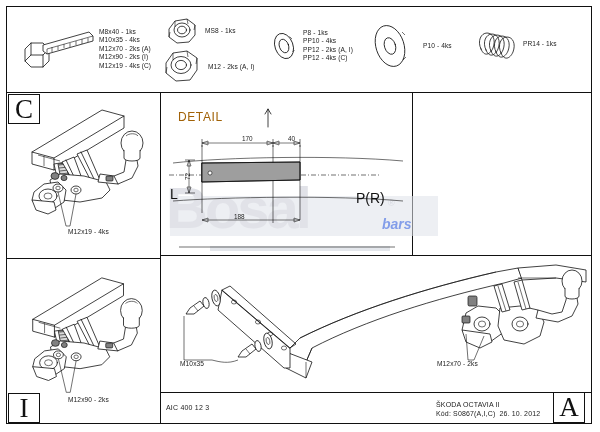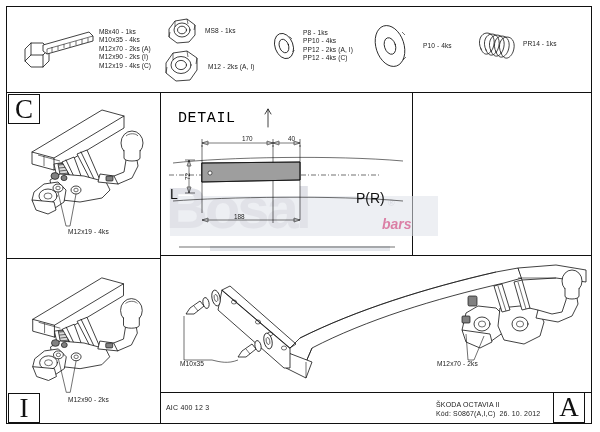--- a/index.html
+++ b/index.html
@@ -28,38 +28,38 @@
   .part-txt{font-size:6.6px;line-height:8.4px;white-space:pre;color:#1b1b1b;
             font-family:"Liberation Sans",sans-serif;letter-spacing:.1px;}
 
   
   .lbl{position:absolute;font-size:6.6px;color:#1b1b1b;white-space:nowrap;
        font-family:"Liberation Sans",sans-serif;letter-spacing:.1px;}
   .dimtxt{position:absolute;font-size:6.4px;color:#222;white-space:nowrap;
        font-family:"Liberation Sans",sans-serif;}
 
   
-  .detail-title{position:absolute;font-size:15px;letter-spacing:.6px;color:#000000;
-                font-family:Liberation Mono, monospace;}
+  .detail-title{position:absolute;font-size:12px;letter-spacing:.6px;color:#a16207;
+                font-family:Liberation Sans, sans-serif;}
   .big-lt{position:absolute;font-size:14px;color:#111;font-family:"Liberation Sans",sans-serif;}
 
   
   .tb{position:absolute;font-size:7px;line-height:9px;color:#1b1b1b;white-space:pre;
       font-family:"Liberation Sans",sans-serif;letter-spacing:.15px;}
   .tb-num{position:absolute;font-size:7px;color:#1b1b1b;white-space:nowrap;
       font-family:"Liberation Sans",sans-serif;letter-spacing:.2px;}
 
   
   .wm{position:absolute;left:170px;top:168px;width:268px;height:80px;z-index:1;
       pointer-events:none;opacity:.55;}
   .wm-band{position:absolute;left:0;top:28px;width:268px;height:40px;background:#dfe2ea;}
   .wm-txt{position:absolute;left:-4px;top:6px;font-size:58px;font-weight:bold;
           color:#c9ccd6;font-family:"Liberation Sans",sans-serif;letter-spacing:-3px;}
   .wm-bars{position:absolute;left:212px;top:48px;font-size:14px;font-weight:bold;
-           color:#be185d;font-family:"Liberation Sans",sans-serif;font-style:italic;}
+           color:#1d4ed8;font-family:"Liberation Sans",sans-serif;font-style:italic;}
   .wm-reg{position:absolute;left:218px;top:30px;font-size:9px;color:#b7bcc8;}
   .wm-strip{position:absolute;left:40px;top:78px;width:180px;height:5px;background:#cfd4de;}
 
   svg{display:block;overflow:visible;}
   .st{fill:none;stroke:#111;stroke-width:.8;stroke-linejoin:round;stroke-linecap:round;}
   .st-thin{fill:none;stroke:#111;stroke-width:.6;}
   .st-f{fill:#ffffff;stroke:#111;stroke-width:.8;stroke-linejoin:round;}
   .st-g{fill:#d9d9d9;stroke:#111;stroke-width:.8;}
   .st-dk{fill:#808080;stroke:#111;stroke-width:.7;}
   .dash{fill:none;stroke:#111;stroke-width:.6;stroke-dasharray:5 2 1 2;}

